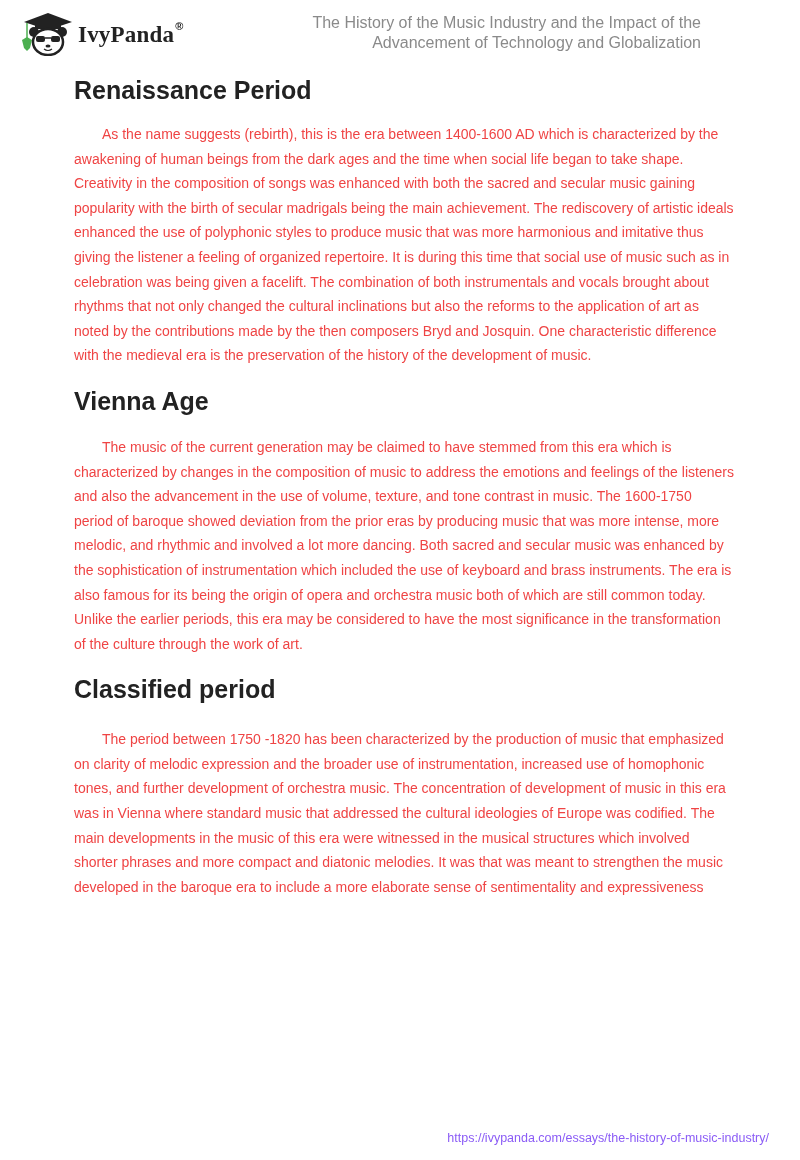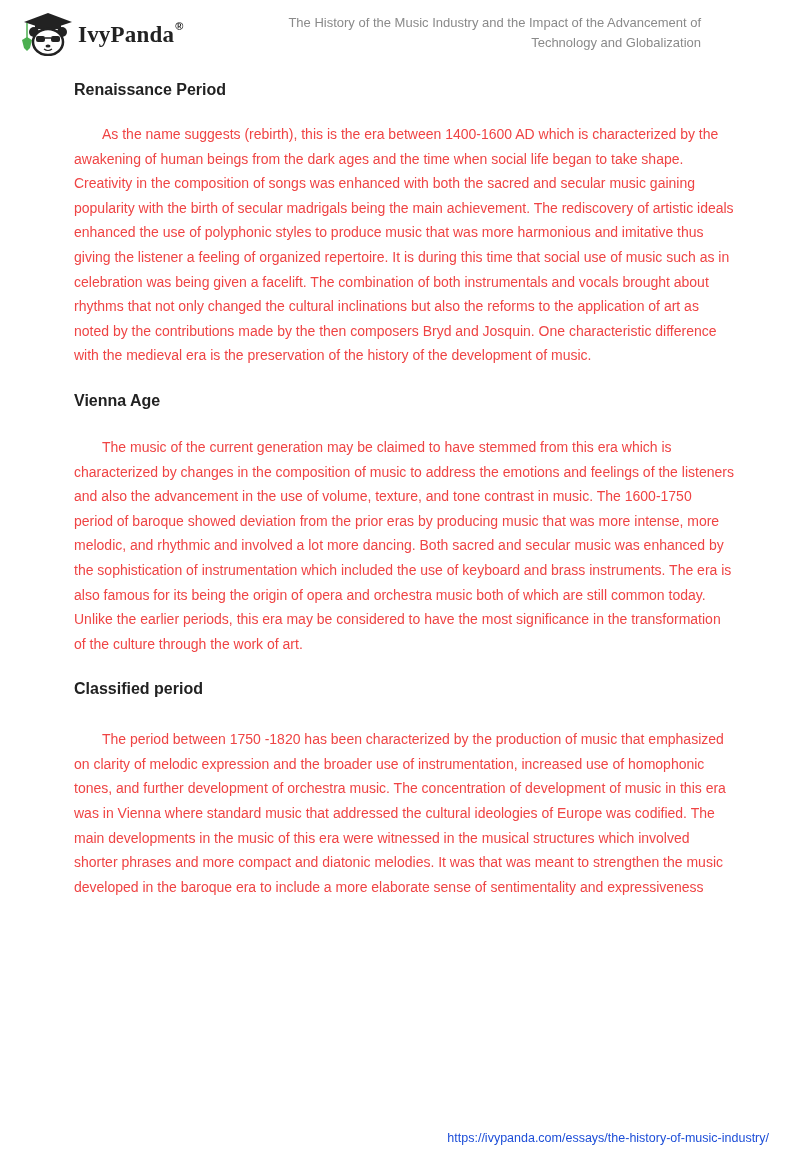--- a/index.html
+++ b/index.html
@@ -50,34 +50,34 @@
       position: relative;
       top: -2px;
       margin-left: 1px;
     }
     .doc-title {
       position: absolute;
       right: 31px;
       top: 13px;
       width: 430px;
       text-align: right;
-      font-size: 13px;
+      font-size: 16px;
       line-height: 20px;
       color: #8a8a8a;
     }
     .content {
       position: absolute;
       left: 74px;
       top: 70px;
       width: 660px;
     }
     h2 {
       font-family: "Liberation Sans", sans-serif;
       font-weight: bold;
-      font-size: 16px;
+      font-size: 25px;
       color: #222222;
       margin: 0;
       line-height: 36px;
     }
     p {
       font-size: 14px;
       line-height: 24.6px;
       margin: 0;
       text-indent: 28px;
       color: #ef4444;
@@ -86,21 +86,21 @@
     .sec1-p { margin-top: 14px; }
     .sec2-h { margin-top: 15px; }
     .sec2-p { margin-top: 16px; }
     .sec3-h { margin-top: 15px; }
     .sec3-p { margin-top: 20px; }
     .footer-url {
       position: absolute;
       right: 31px;
       top: 1131px;
       font-size: 12.5px;
-      color: #1d4ed8;
+      color: #8b5cf6;
     }
   </style>
 </head>
 <body>
 
 <div class="header">
   <div class="logo">
     <div class="logo-mark">
       <svg width="56" height="46" viewBox="0 0 56 46">
 

